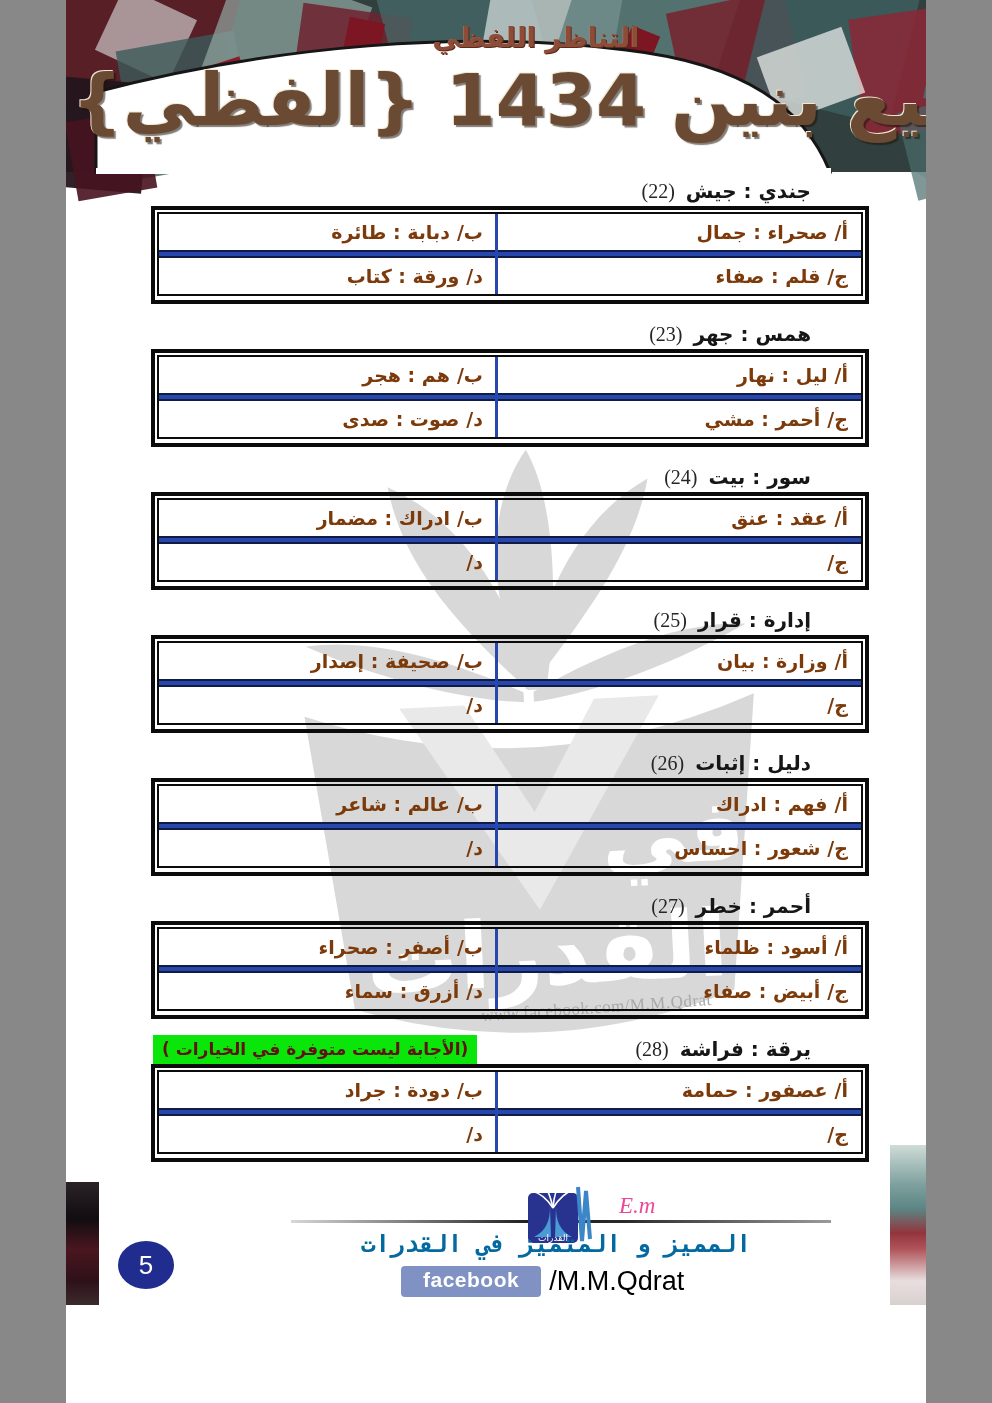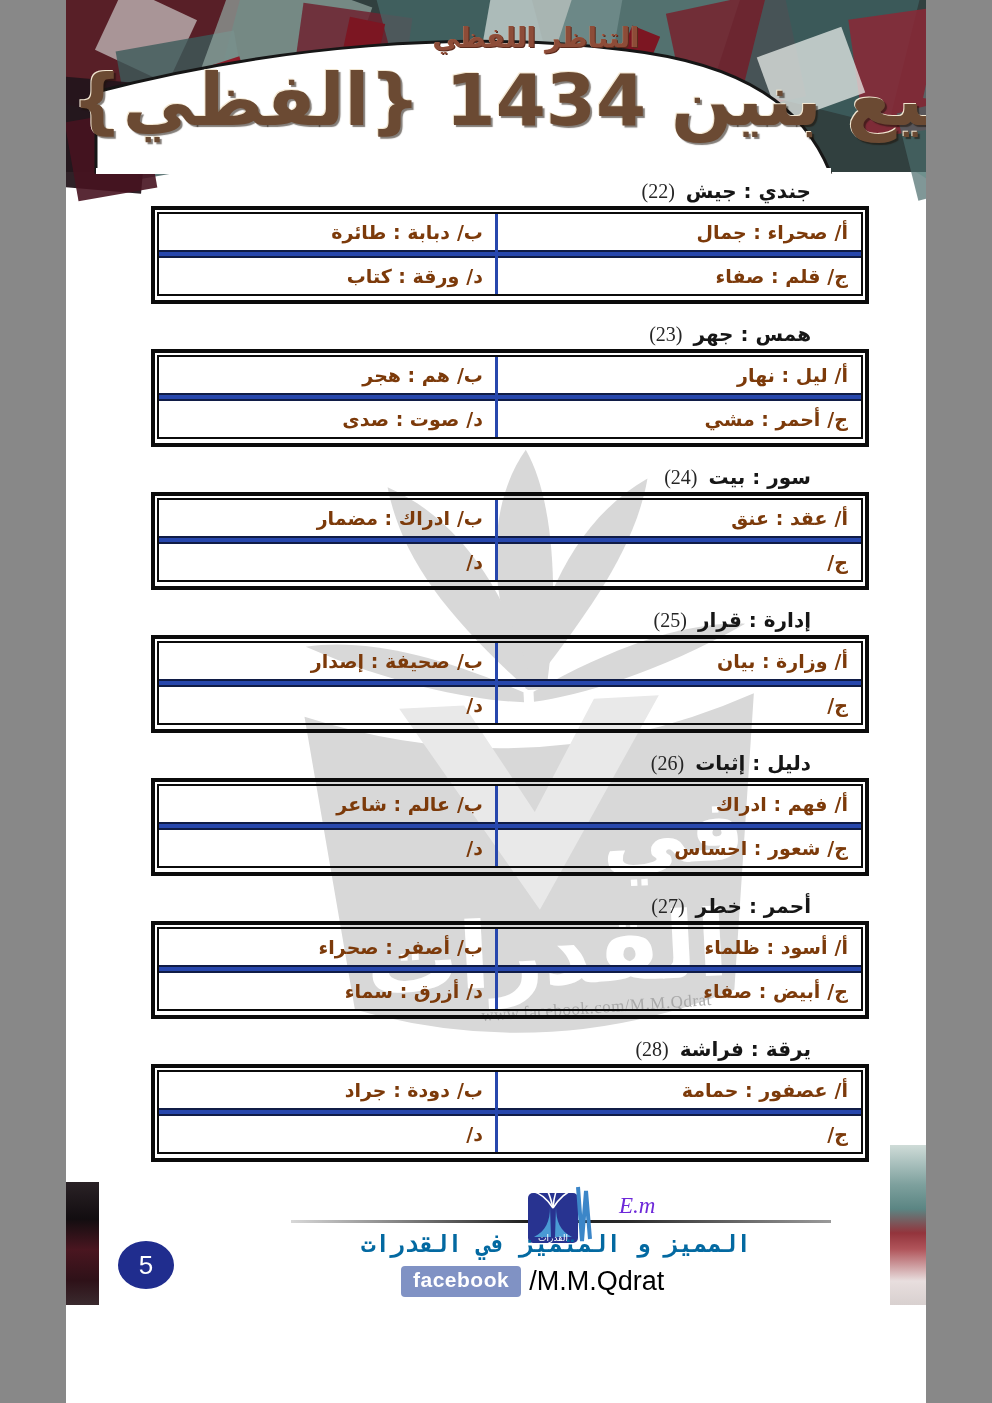--- a/index.html
+++ b/index.html
@@ -36,26 +36,26 @@
   .cell.c-left{width:48%;}
   .cell.c-right{width:52%;}
   .h-div{height:8px;background:#2747ad;border-top:2px solid #101c46;border-bottom:2px solid #101c46;box-sizing:border-box;}
   .v-div{position:absolute;left:calc(48% - 1px);top:0;bottom:0;width:3px;background:#2747ad;}
   
   .footer{position:relative;z-index:1;height:128px;margin-top:0;}
   .f-rule{position:absolute;left:225px;top:43px;width:540px;height:3px;
       background:linear-gradient(90deg,#d8d8d8,#1a1a1a 45%,#2a2a2a 62%,#9a9a9a);}
   .f-logo{position:absolute;left:460px;top:4px;}
   .f-em{position:absolute;left:553px;top:16px;font-family:"Liberation Serif",serif;
-      font-style:italic;font-size:23px;color:#6d28d9;}
+      font-style:italic;font-size:23px;color:#ec4899;}
   .f-tagline{position:absolute;left:295px;top:53px;width:500px;text-align:left;
       font-family:Liberation Mono, monospace;font-weight:bold;font-size:24px;color:#0369a1;}
   .f-fb{position:absolute;left:335px;top:89px;display:flex;align-items:center;gap:8px;direction:ltr;}
   .fb-badge{background:#8092c4;color:#ffffff;font-family:"Liberation Sans",sans-serif;
-      font-weight:bold;font-size:21px;padding:2px 12px 5px;border-radius:4px;letter-spacing:.5px;}
+      font-weight:bold;font-size:21px;padding:2px 22px 5px;border-radius:4px;letter-spacing:.5px;}
   .fb-handle{color:#000000;font-family:"Liberation Sans",sans-serif;font-size:27px;}
   .f-page{position:absolute;left:52px;top:64px;width:56px;height:48px;border-radius:50%;
       background:#202d8e;color:#fff;display:flex;align-items:center;justify-content:center;
       font-size:26px;font-family:"Liberation Sans",sans-serif;}
   .strip{position:absolute;}
   .strip-left{left:0;top:5px;bottom:0;width:33px;
       background:linear-gradient(180deg,#2a2226,#120d10 30%,#4a1620 55%,#2e1118 80%,#3a2a2e);}
   .strip-right{right:0;top:-32px;bottom:0;width:36px;
       background:linear-gradient(180deg,#cfdcd8 0%,#7da09d 25%,#5b8583 40%,#93343c 55%,#b0545a 65%,#e8dede 85%,#d8d0cf 100%);}
 </style>
@@ -320,20 +320,21 @@
       </div>
         </div>
     </section>
 
     <section class="question">
       <div class="q-head with-note" dir="rtl">
         <span>
           <span class="q-prompt">يرقة : فراشة</span>
           <span class="q-num">(28)</span>
         </span>
+        <span class="note">(الأجابة ليست متوفرة في الخيارات )</span>
       </div>
       <div class="tbl-outer">
           <div class="tbl-inner">
         <div class="t-row">
           <div class="cell c-left" dir="rtl">
                 <span>ب/</span>
                 <span>دودة : جراد</span>
               </div>
           <div class="cell c-right" dir="rtl">
                 <span>أ/</span>

